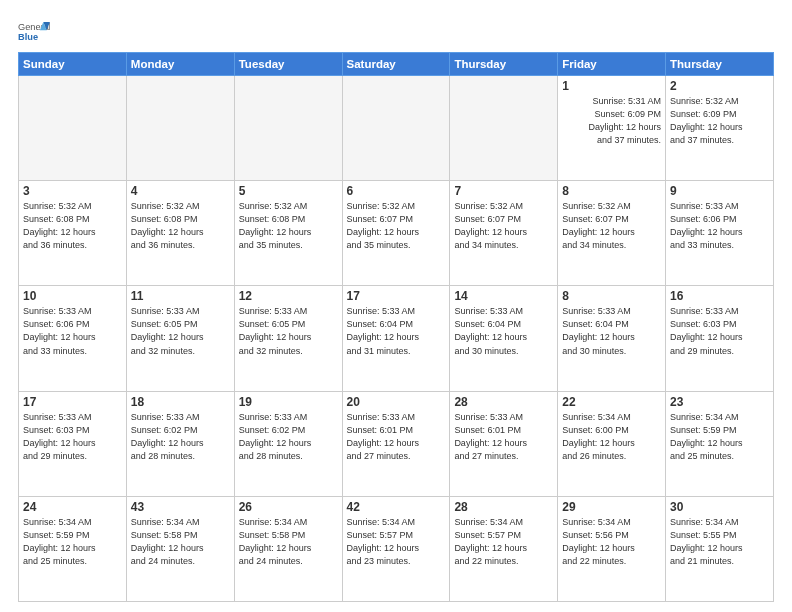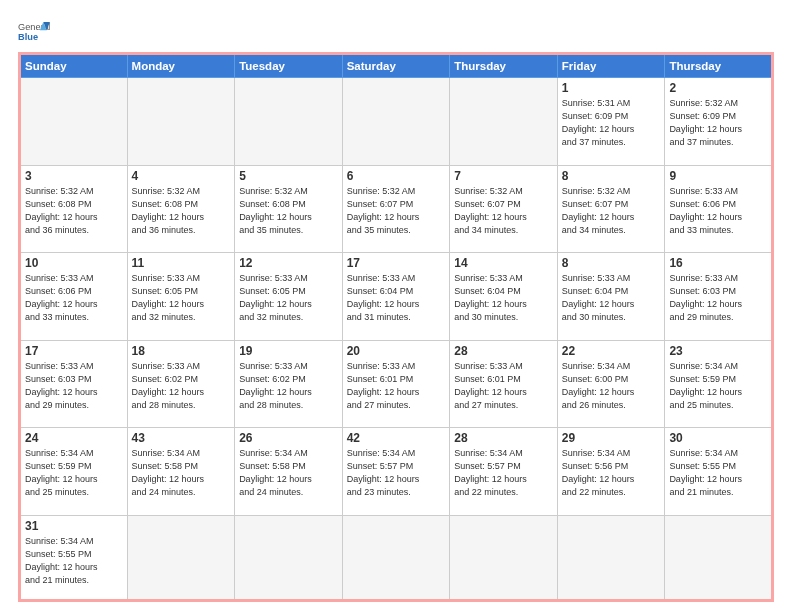--- a/index.html
+++ b/index.html
@@ -40,21 +40,21 @@
       color: #333;
       font-weight: normal;
       line-height: 1.1;
     }
     .location {
       font-size: 13px;
       color: #555;
     }
     .calendar {
       flex: 1;
-      border: 3px solid #fca5a5;
+      border: 1px solid #fca5a5;
       border-collapse: collapse;
       width: 100%;
       table-layout: fixed;
     }
     .calendar th {
       background: #3a7bd5;
       color: #fff;
       font-size: 11.5px;
       font-weight: bold;
       padding: 5px 4px;
@@ -121,21 +121,21 @@
     </thead>
     <tbody id="calendar-body">
     <tr>
           <td class="empty"></td>
           <td class="empty"></td>
           <td class="empty"></td>
           <td class="empty"></td>
           <td class="empty"></td>
           <td>
             <span class="day-num">1</span>
-            <div class="day-info" style="white-space: pre-line;">Sunrise: 5:31 AM
+            <div class="day-info" style="white-space: pre-line; text-align: right;">Sunrise: 5:31 AM
 Sunset: 6:09 PM
 Daylight: 12 hours
 and 37 minutes.</div>
           </td>
           <td>
             <span class="day-num">2</span>
             <div class="day-info" style="white-space: pre-line;">Sunrise: 5:32 AM
 Sunset: 6:09 PM
 Daylight: 12 hours
 and 37 minutes.</div>
@@ -337,31 +337,16 @@
 Daylight: 12 hours
 and 22 minutes.</div>
           </td>
           <td>
             <span class="day-num">30</span>
             <div class="day-info" style="white-space: pre-line;">Sunrise: 5:34 AM
 Sunset: 5:55 PM
 Daylight: 12 hours
 and 21 minutes.</div>
           </td>
-        </tr>
-        <tr>
-          <td class="last-row">
-            <span class="day-num">31</span>
-            <div class="day-info" style="white-space: pre-line;">Sunrise: 5:34 AM
-Sunset: 5:55 PM
-Daylight: 12 hours
-and 21 minutes.</div>
-          </td>
-          <td class="empty last-row"></td>
-          <td class="empty last-row"></td>
-          <td class="empty last-row"></td>
-          <td class="empty last-row"></td>
-          <td class="empty last-row"></td>
-          <td class="empty last-row"></td>
         </tr>
       </tbody>
   </table>
 </div>
 
 </body></html>

